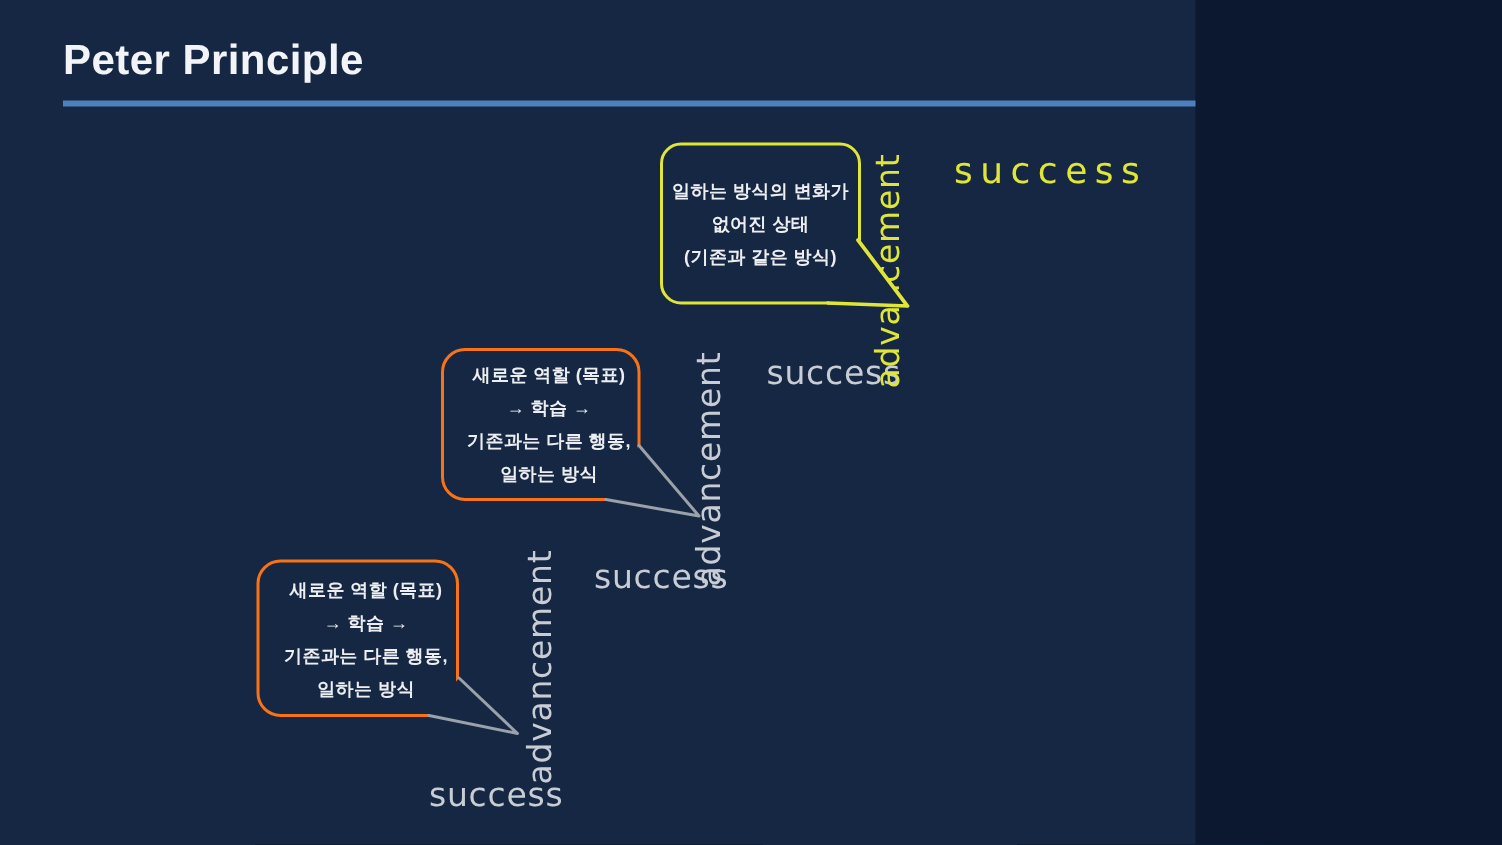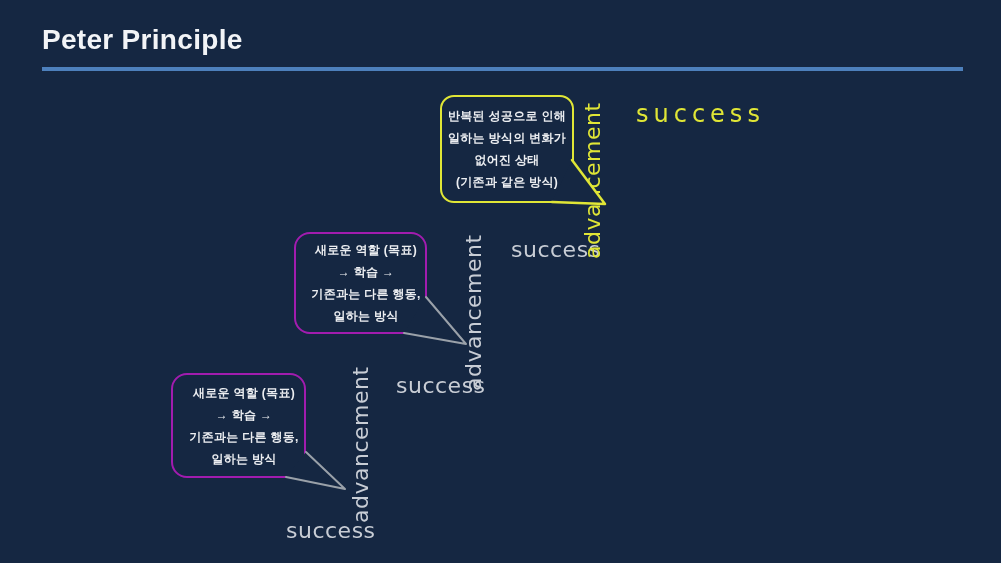--- a/index.html
+++ b/index.html
@@ -2,21 +2,21 @@
 <html><head>
 <meta charset="utf-8">
 <style>
   html, body {
     margin: 0;
     padding: 0;
     background: #0b1830;
   }
   .slide {
     position: relative;
-    width: 1001px;
+    width: 797px;
     height: 563px;
     background: #152742;
     overflow: hidden;
     font-family: "Liberation Sans", sans-serif;
   }
   .slide-title {
     position: absolute;
     left: 42px;
     top: 24px;
     font-size: 28px;
@@ -70,21 +70,21 @@
     flex-direction: column;
     justify-content: center;
     align-items: center;
     text-align: center;
     font-size: 12px;
     font-weight: bold;
     line-height: 22px;
     color: #eceef1;
     letter-spacing: 0.3px;
   }
-  .bubble.gray   { border: 2px solid #a21caf; padding-left: 11px; }
+  .bubble.gray   { border: 2px solid #f97316; padding-left: 11px; }
   .bubble.yellow { border: 2.5px solid #e0e636; border-radius: 14px; }
   .bubble-line { white-space: nowrap; }
   #bubble-growth-1 { left: 171px; top: 373px; width: 135px; height: 105px; }
   #bubble-growth-2 { left: 294px; top: 232px; width: 133px; height: 102px; }
   #bubble-stagnation { left: 440px; top: 95px; width: 134px; height: 108px; }
   .tails {
     position: absolute;
     left: 0; top: 0;
     width: 1001px;
     height: 563px;
@@ -124,21 +124,20 @@
   </div>
 
   <div class="bubble gray" id="bubble-growth-2">
     <div class="bubble-line">새로운 역할 (목표)</div>
     <div class="bubble-line">→ 학습 →</div>
     <div class="bubble-line">기존과는 다른 행동,</div>
     <div class="bubble-line">일하는 방식</div>
   </div>
 
   <div class="bubble yellow" id="bubble-stagnation">
-    <div class="bubble-line">반복된 성공으로 인해</div>
     <div class="bubble-line">일하는 방식의 변화가</div>
     <div class="bubble-line">없어진 상태</div>
     <div class="bubble-line">(기존과 같은 방식)</div>
   </div>
 
   <svg class="tails" viewBox="0 0 1001 563">
     <path d="M 306 452 L 345 489 L 286 477" fill="#152742" stroke="#9aa1a9" stroke-width="2" stroke-linejoin="round" stroke-linecap="round"></path>
     <path d="M 426 297 L 466 344 L 404 333" fill="#152742" stroke="#9aa1a9" stroke-width="2" stroke-linejoin="round" stroke-linecap="round"></path>
     <path d="M 572 160 L 605 204 L 552 202" fill="#152742" stroke="#e0e636" stroke-width="2.5" stroke-linejoin="round" stroke-linecap="round"></path>
   </svg>

